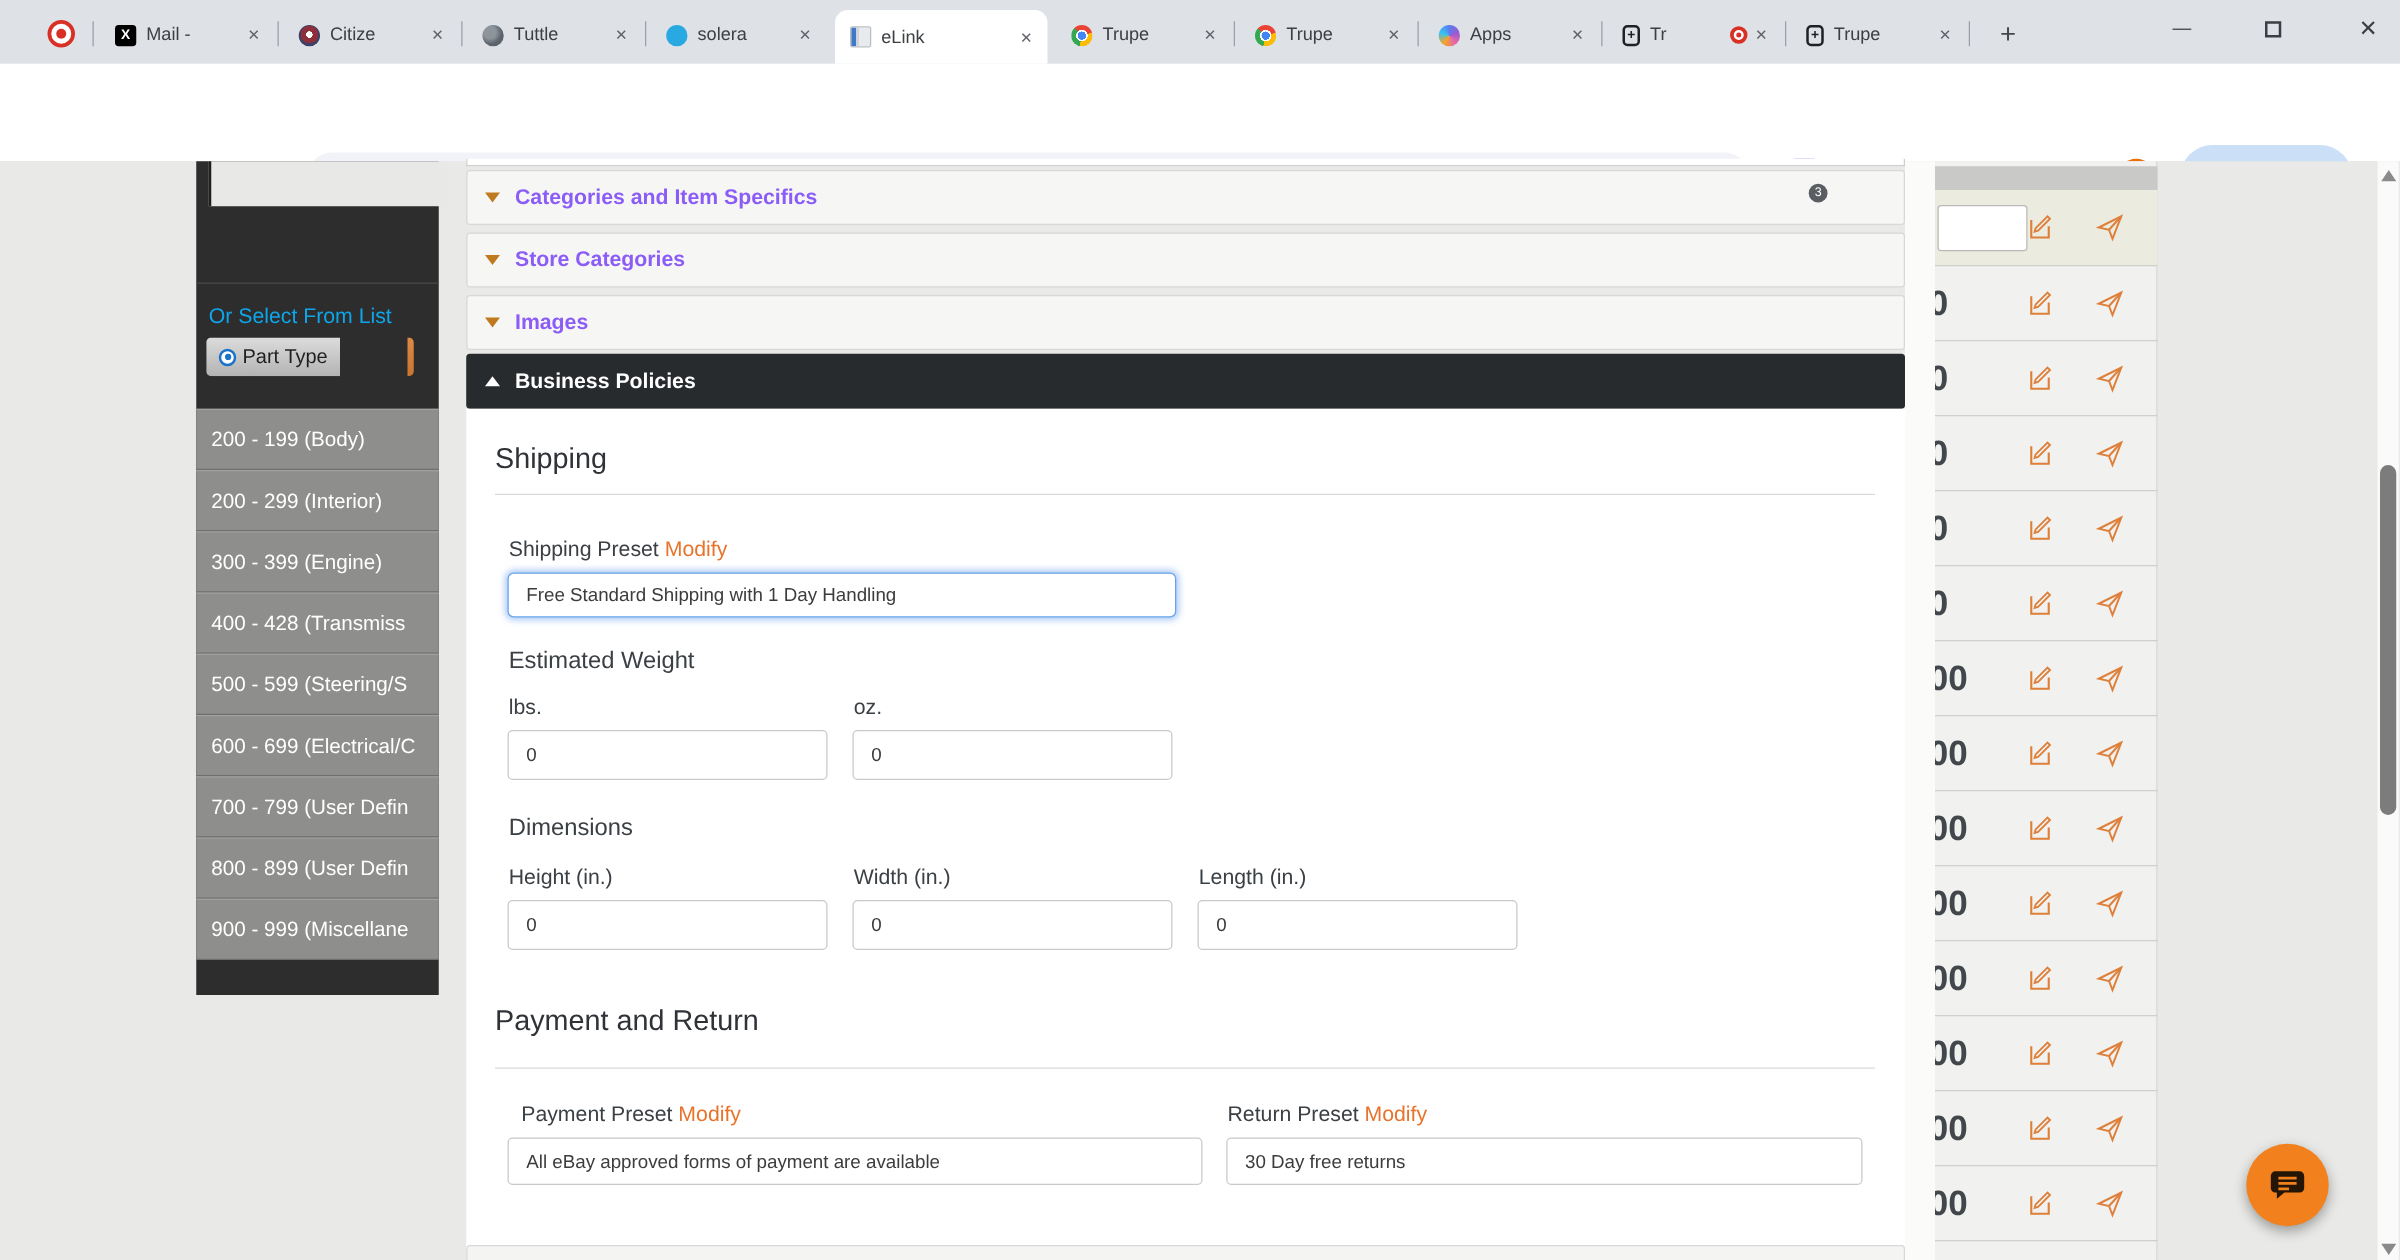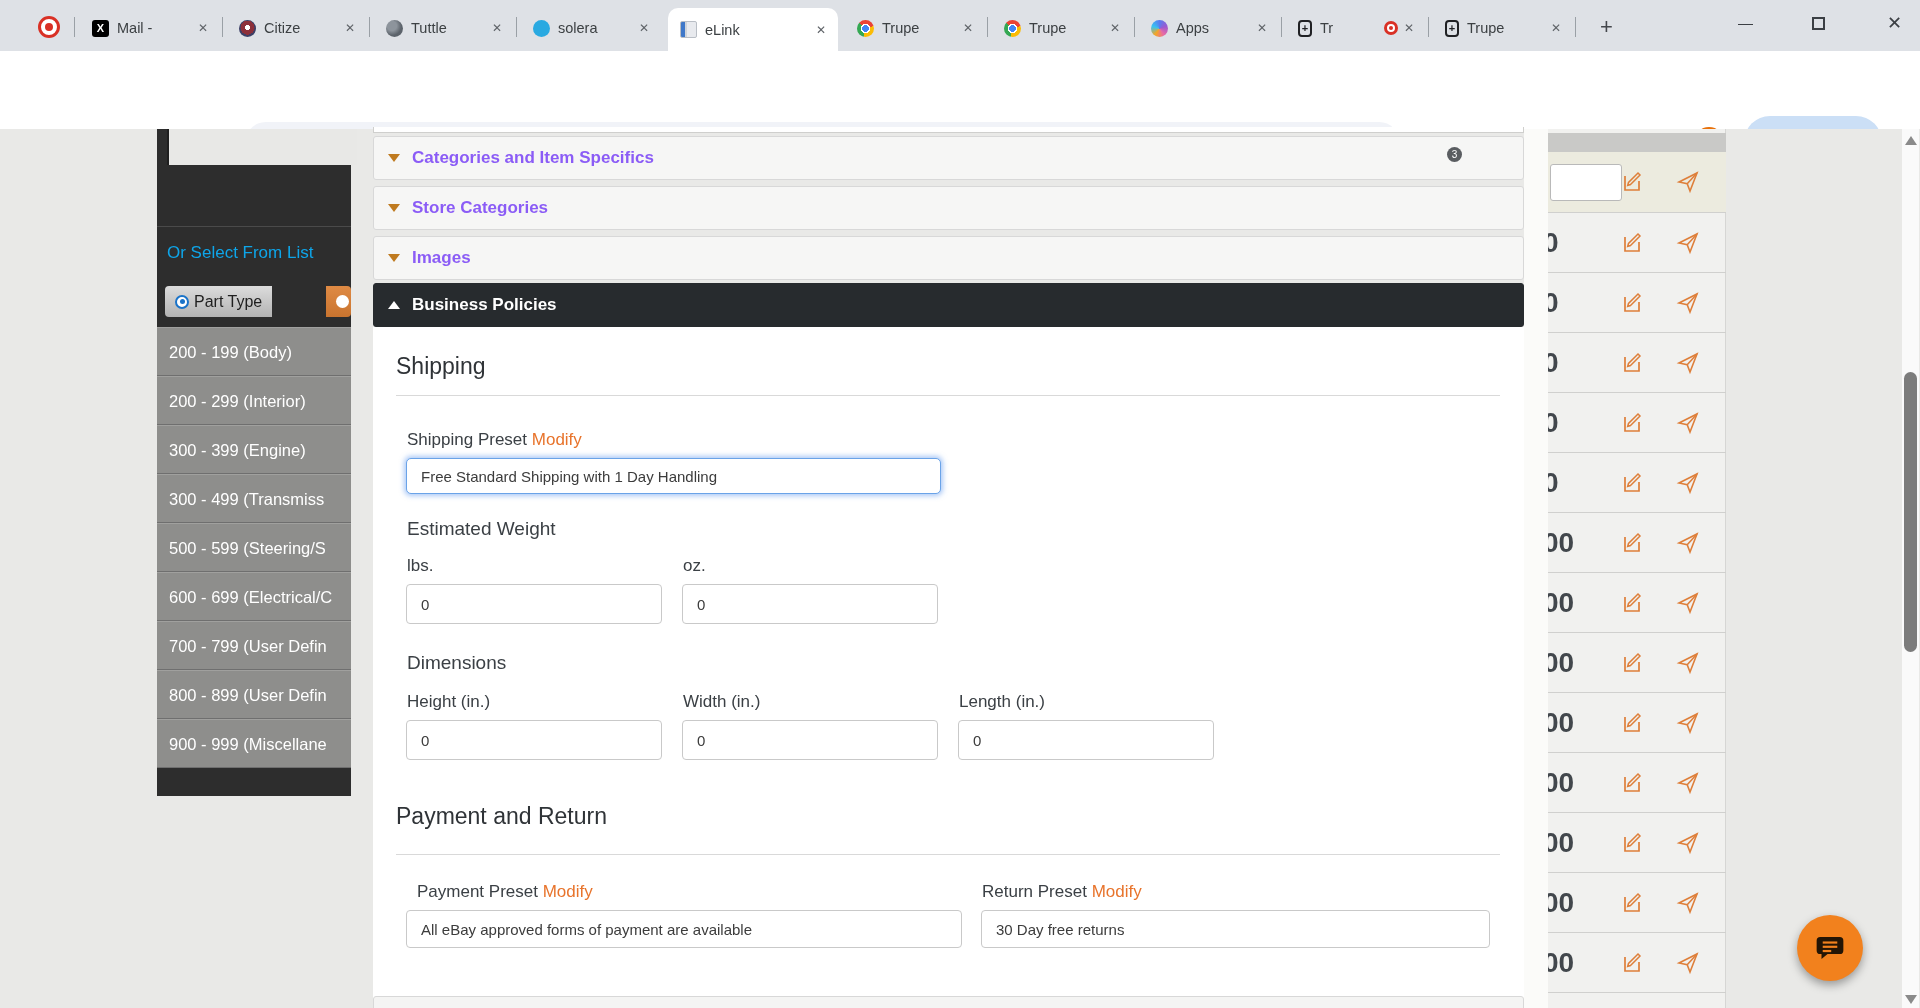--- a/index.html
+++ b/index.html
@@ -67,21 +67,21 @@
   .update-dots { position:absolute; left:1884px; top:78px; color:#3c4043; font-size:17px; letter-spacing:0; }
 
   
   .page { position:absolute; left:0; top:129px; width:1920px; height:879px; background:#e9e9e7; }
 
   
   .sidebar { position:absolute; left:157px; top:0; width:194px; height:667px; background:#2d2d2d; }
   .sb-whitebox { position:absolute; left:10px; top:0; width:190px; height:36px; background:#e8e8e6; border-left:2px solid #1f1f1f; }
   .sb-sep { position:absolute; left:0; top:97px; width:194px; height:1px; background:#4a4a4a; }
   .sb-label { position:absolute; left:10px; top:114px; color:#0ea5e9; font-size:17px; white-space:nowrap; }
-  .sb-toggle { position:absolute; left:8px; top:157px; height:31px; display:flex; border-radius:4px; overflow:hidden; width:186px;gap:32px; }
+  .sb-toggle { position:absolute; left:8px; top:141px; height:31px; display:flex; border-radius:4px; overflow:hidden; width:166px;gap:32px; }
   .sb-btn { display:flex; align-items:center; gap:5px; padding:0 10px; font-size:16px; white-space:nowrap; }
   .sb-btn.parttype { background:linear-gradient(#dcdcdc,#b3b3b3); color:#1f1f1f; }
   .sb-btn.category { background:linear-gradient(#df8a44,#c9742f); color:#fff; flex:1; overflow:hidden;margin-left:22px; }
   .radio-sel { width:14px; height:14px; border-radius:50%; background:#fff; border:2px solid #1a73c9; position:relative; flex:0 0 auto; }
   .radio-sel::after{ content:""; position:absolute; left:2.5px; top:2.5px; width:5px; height:5px; border-radius:50%; background:#1a73c9; }
   .radio-un { width:13px; height:13px; border-radius:50%; background:#fff; flex:0 0 auto; }
   .sb-list { position:absolute; left:0; top:198px; width:194px; }
   .sb-item { height:49px; line-height:49px; background:#8e8e8c; color:#fff; font-size:16.5px;
     padding-left:12px; white-space:nowrap; overflow:hidden; border-bottom:1px solid #6f6f6f; border-top:1px solid #a0a09e; }
 
@@ -285,21 +285,21 @@
       </div>
       <div class="sb-btn category">
         <span class="radio-un"></span>
         <span>Cate</span>
       </div>
     </div>
     <div class="sb-list">
       <div class="sb-item">200 - 199 (Body)</div>
       <div class="sb-item">200 - 299 (Interior)</div>
       <div class="sb-item">300 - 399 (Engine)</div>
-      <div class="sb-item">300 - 499 (Transmiss</div>
+      <div class="sb-item">400 - 428 (Transmiss</div>
       <div class="sb-item">500 - 599 (Steering/S</div>
       <div class="sb-item">600 - 699 (Electrical/C</div>
       <div class="sb-item">700 - 799 (User Defin</div>
       <div class="sb-item">800 - 899 (User Defin</div>
       <div class="sb-item">900 - 999 (Miscellane</div>
     </div>
   </div>
 
   <div class="contentcol">
     <div class="frag-top"></div>

